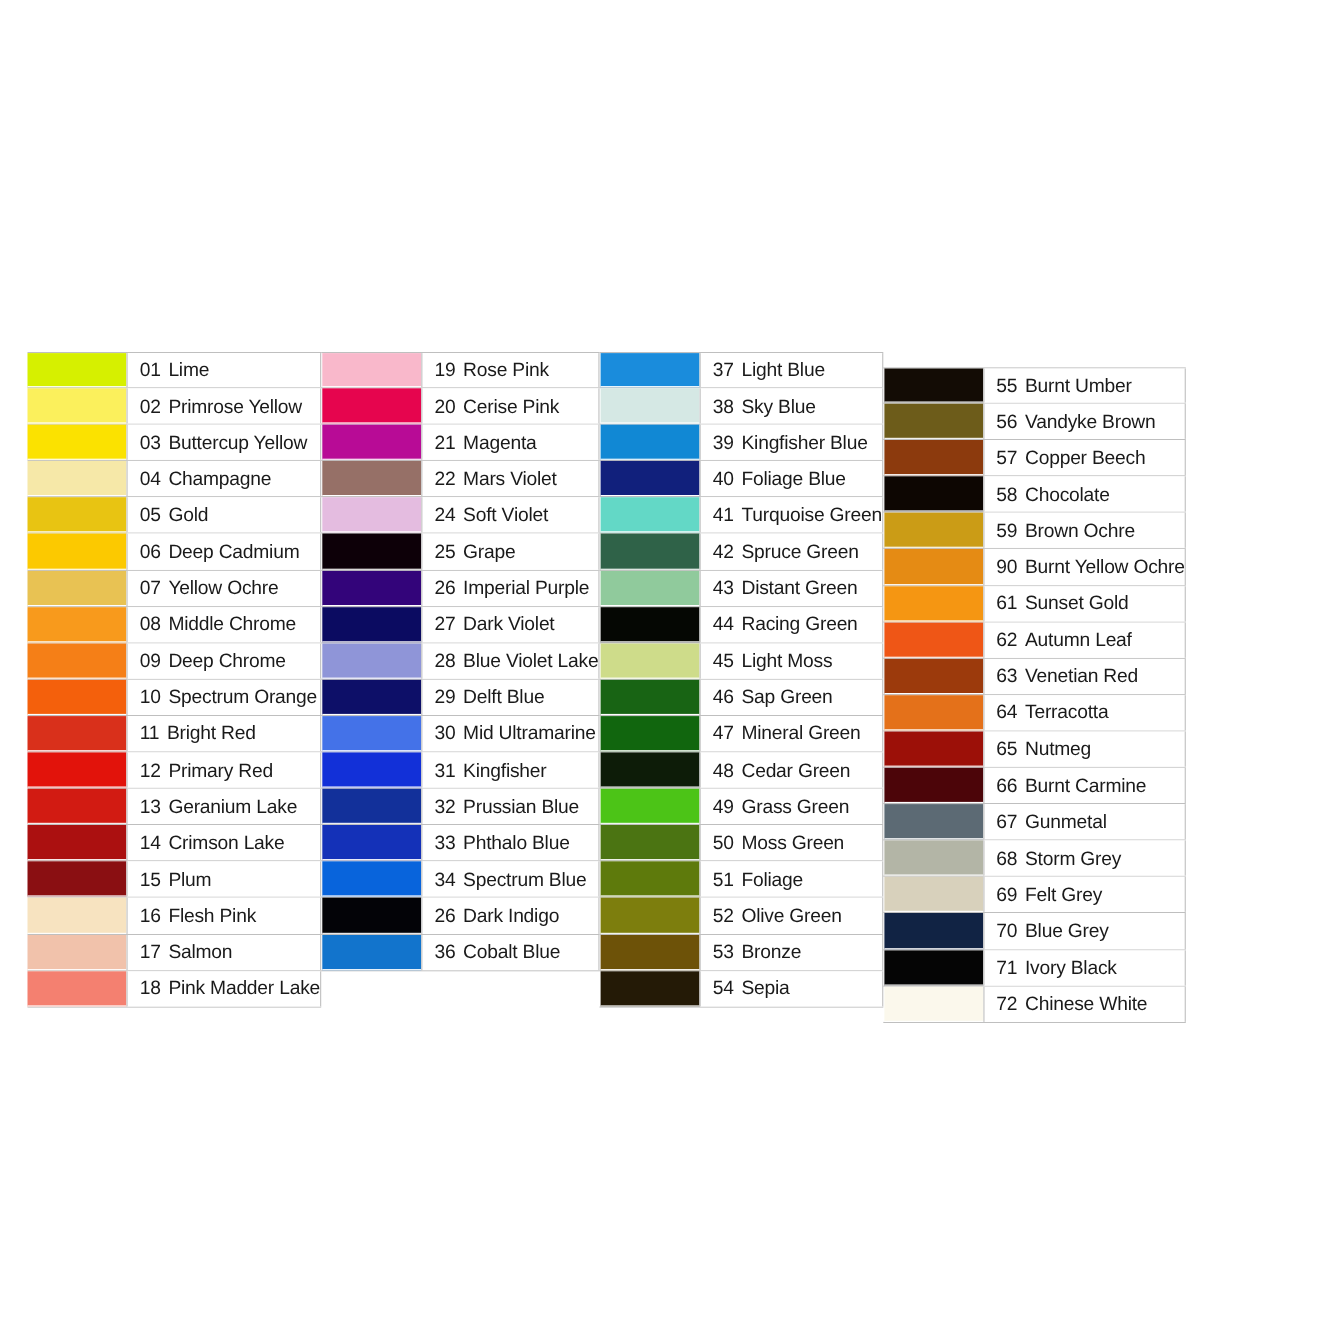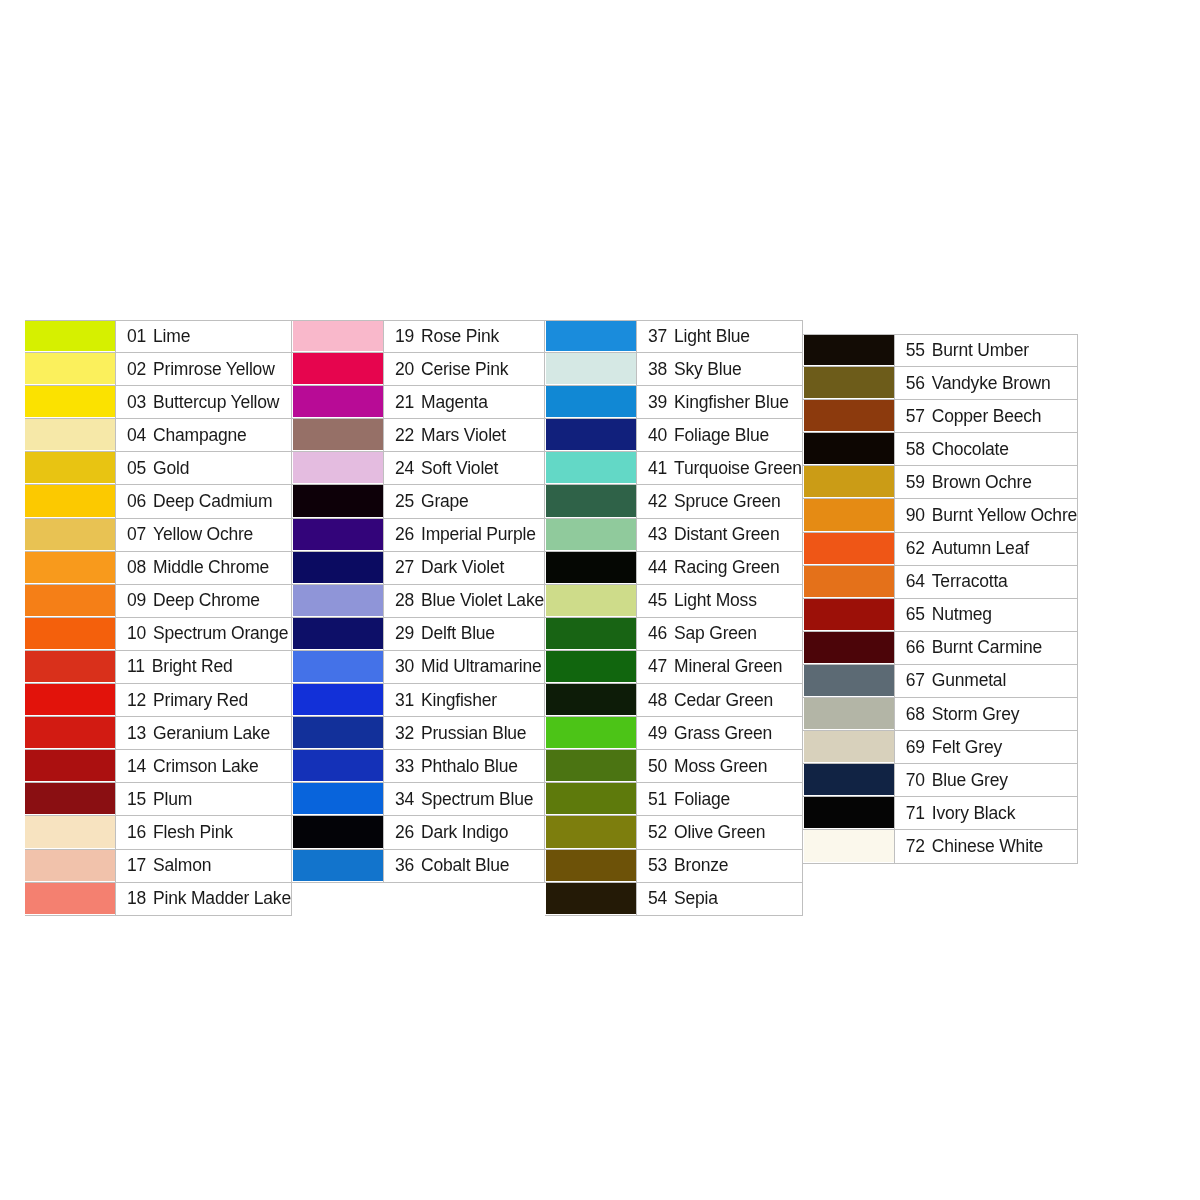--- a/index.html
+++ b/index.html
@@ -503,27 +503,41 @@
         </div>
       </div>
       <div class="color-row">
         <div class="swatch" style="background-color: rgb(229, 139, 20);"></div>
         <div class="label-cell">
           <span class="swatch-num">90</span>
           <span class="swatch-name">Burnt Yellow Ochre</span>
         </div>
       </div>
       <div class="color-row">
+        <div class="swatch" style="background-color: rgb(245, 150, 18);"></div>
+        <div class="label-cell">
+          <span class="swatch-num">61</span>
+          <span class="swatch-name">Sunset Gold</span>
+        </div>
+      </div>
+      <div class="color-row">
         <div class="swatch" style="background-color: rgb(239, 86, 22);"></div>
         <div class="label-cell">
           <span class="swatch-num">62</span>
           <span class="swatch-name">Autumn Leaf</span>
         </div>
       </div>
       <div class="color-row">
+        <div class="swatch" style="background-color: rgb(156, 58, 12);"></div>
+        <div class="label-cell">
+          <span class="swatch-num">63</span>
+          <span class="swatch-name">Venetian Red</span>
+        </div>
+      </div>
+      <div class="color-row">
         <div class="swatch" style="background-color: rgb(228, 113, 26);"></div>
         <div class="label-cell">
           <span class="swatch-num">64</span>
           <span class="swatch-name">Terracotta</span>
         </div>
       </div>
       <div class="color-row">
         <div class="swatch" style="background-color: rgb(156, 16, 8);"></div>
         <div class="label-cell">
           <span class="swatch-num">65</span>

